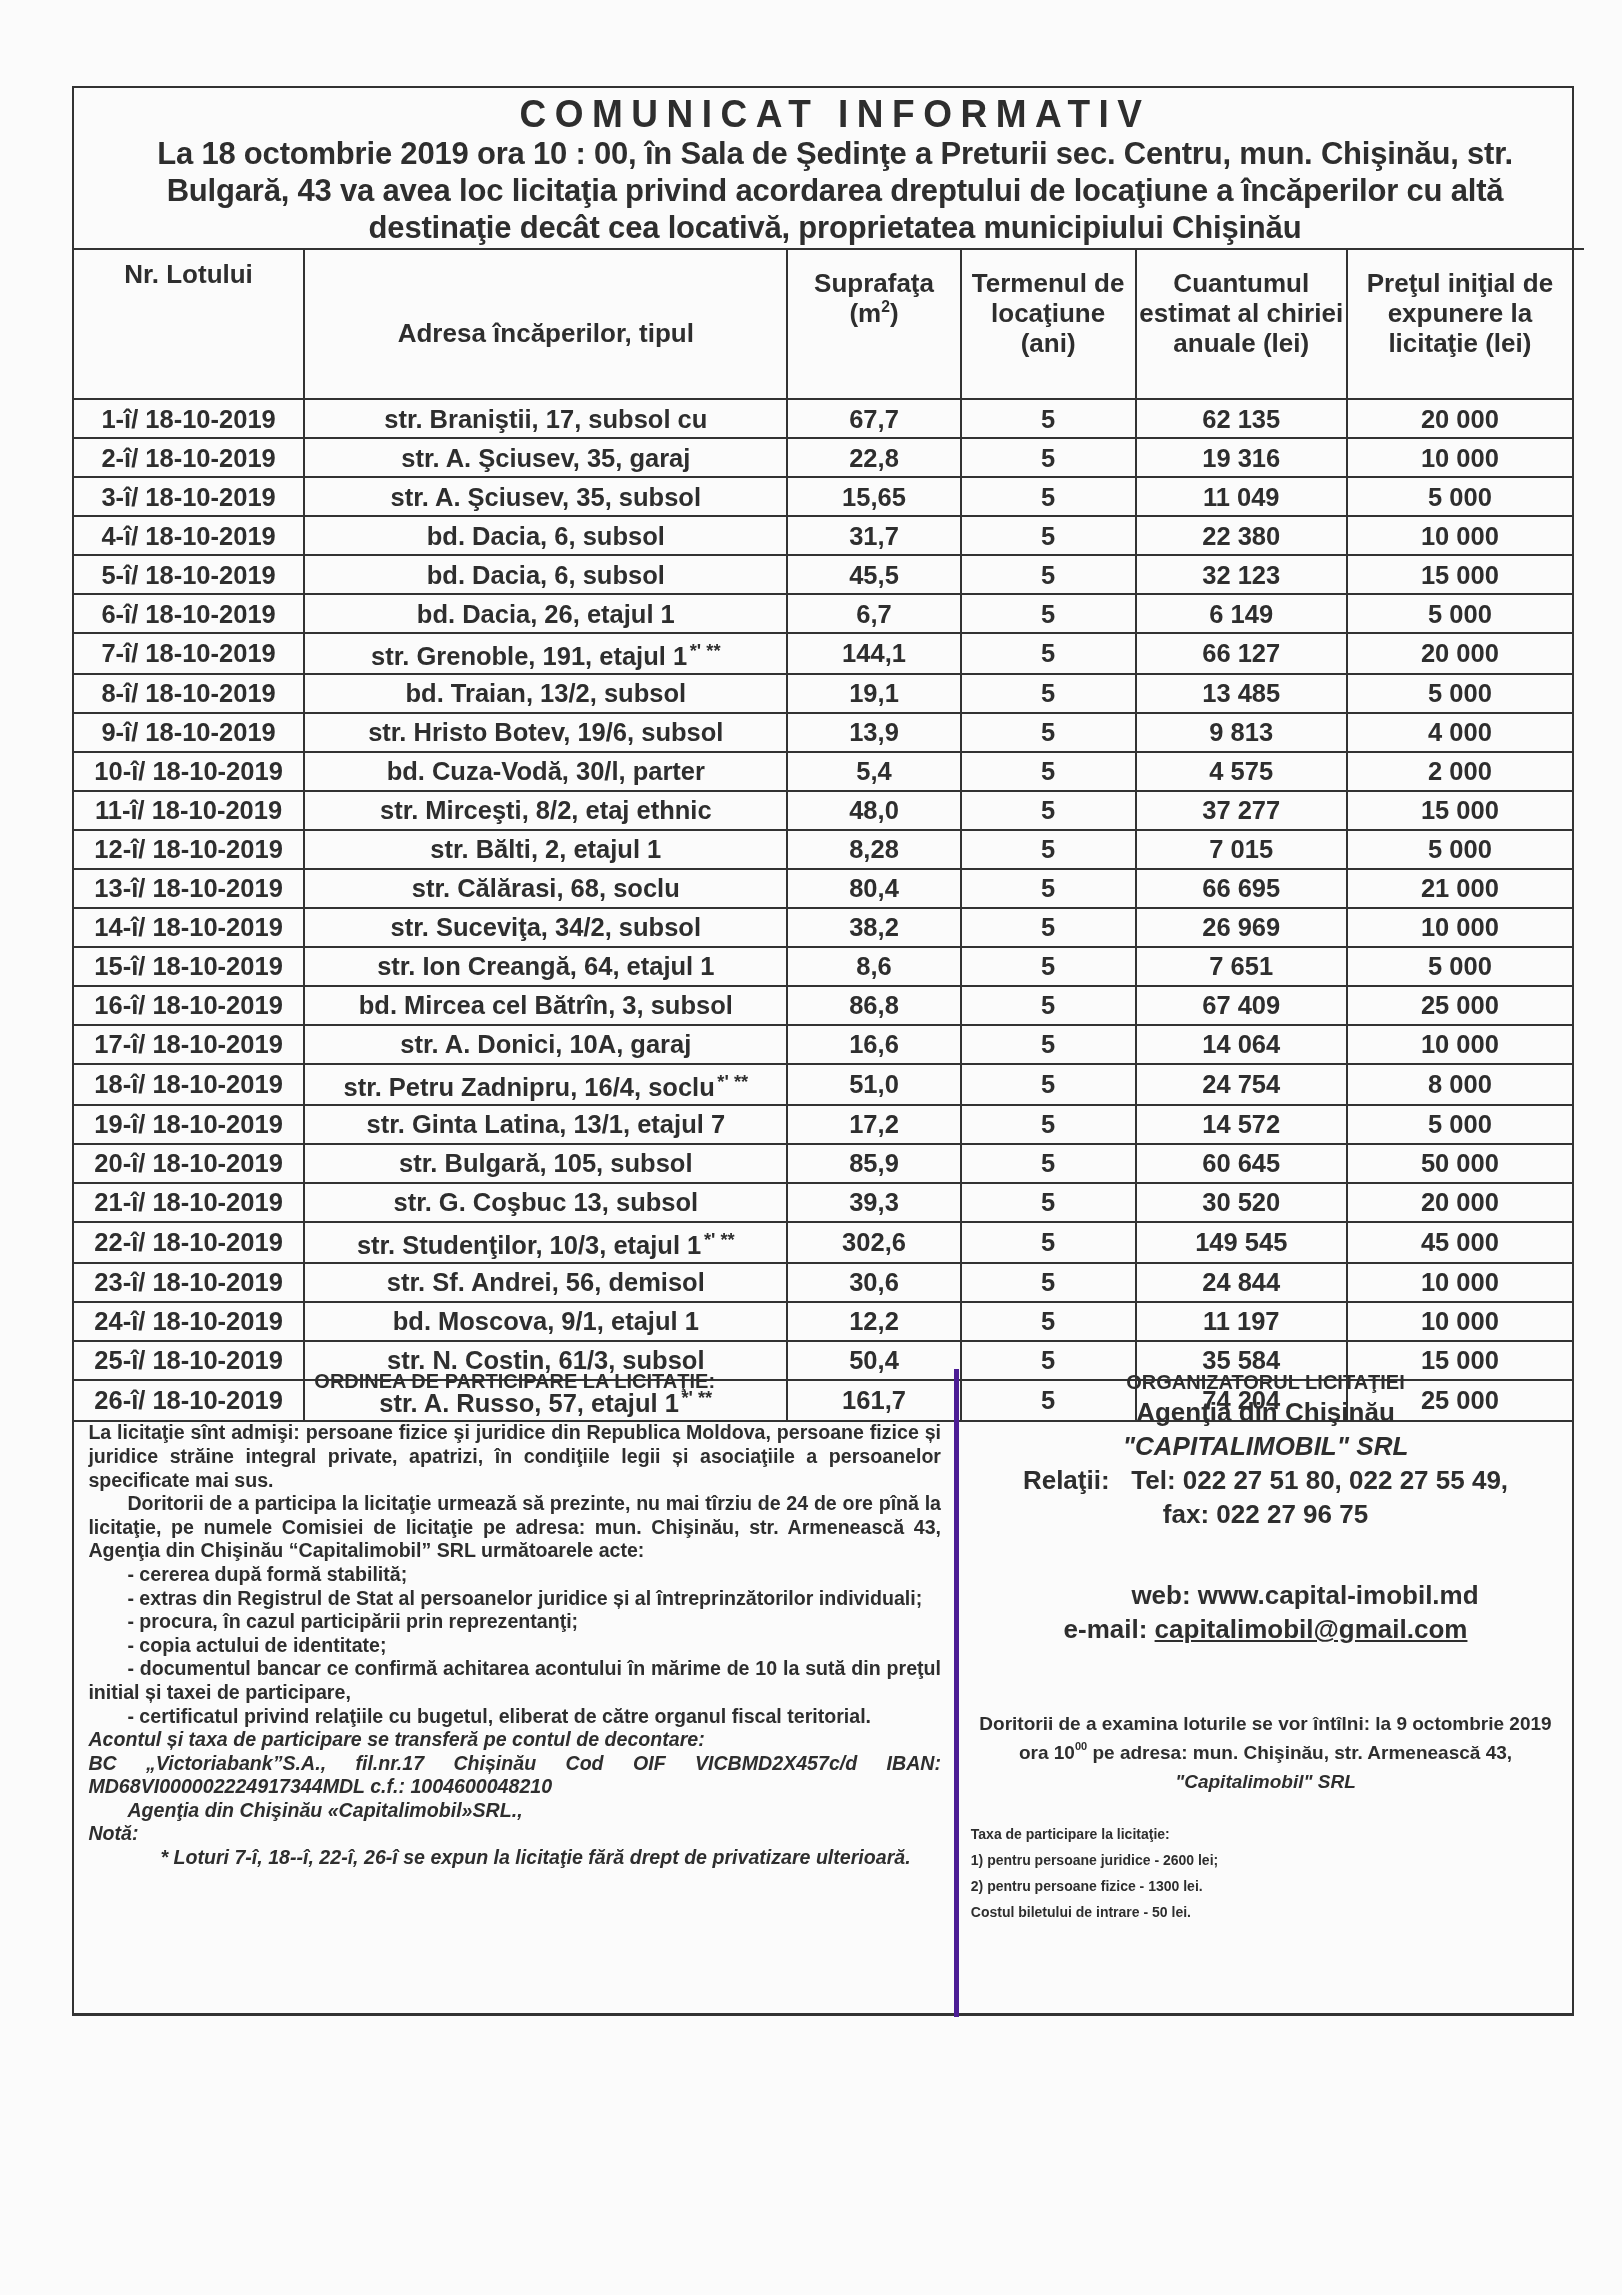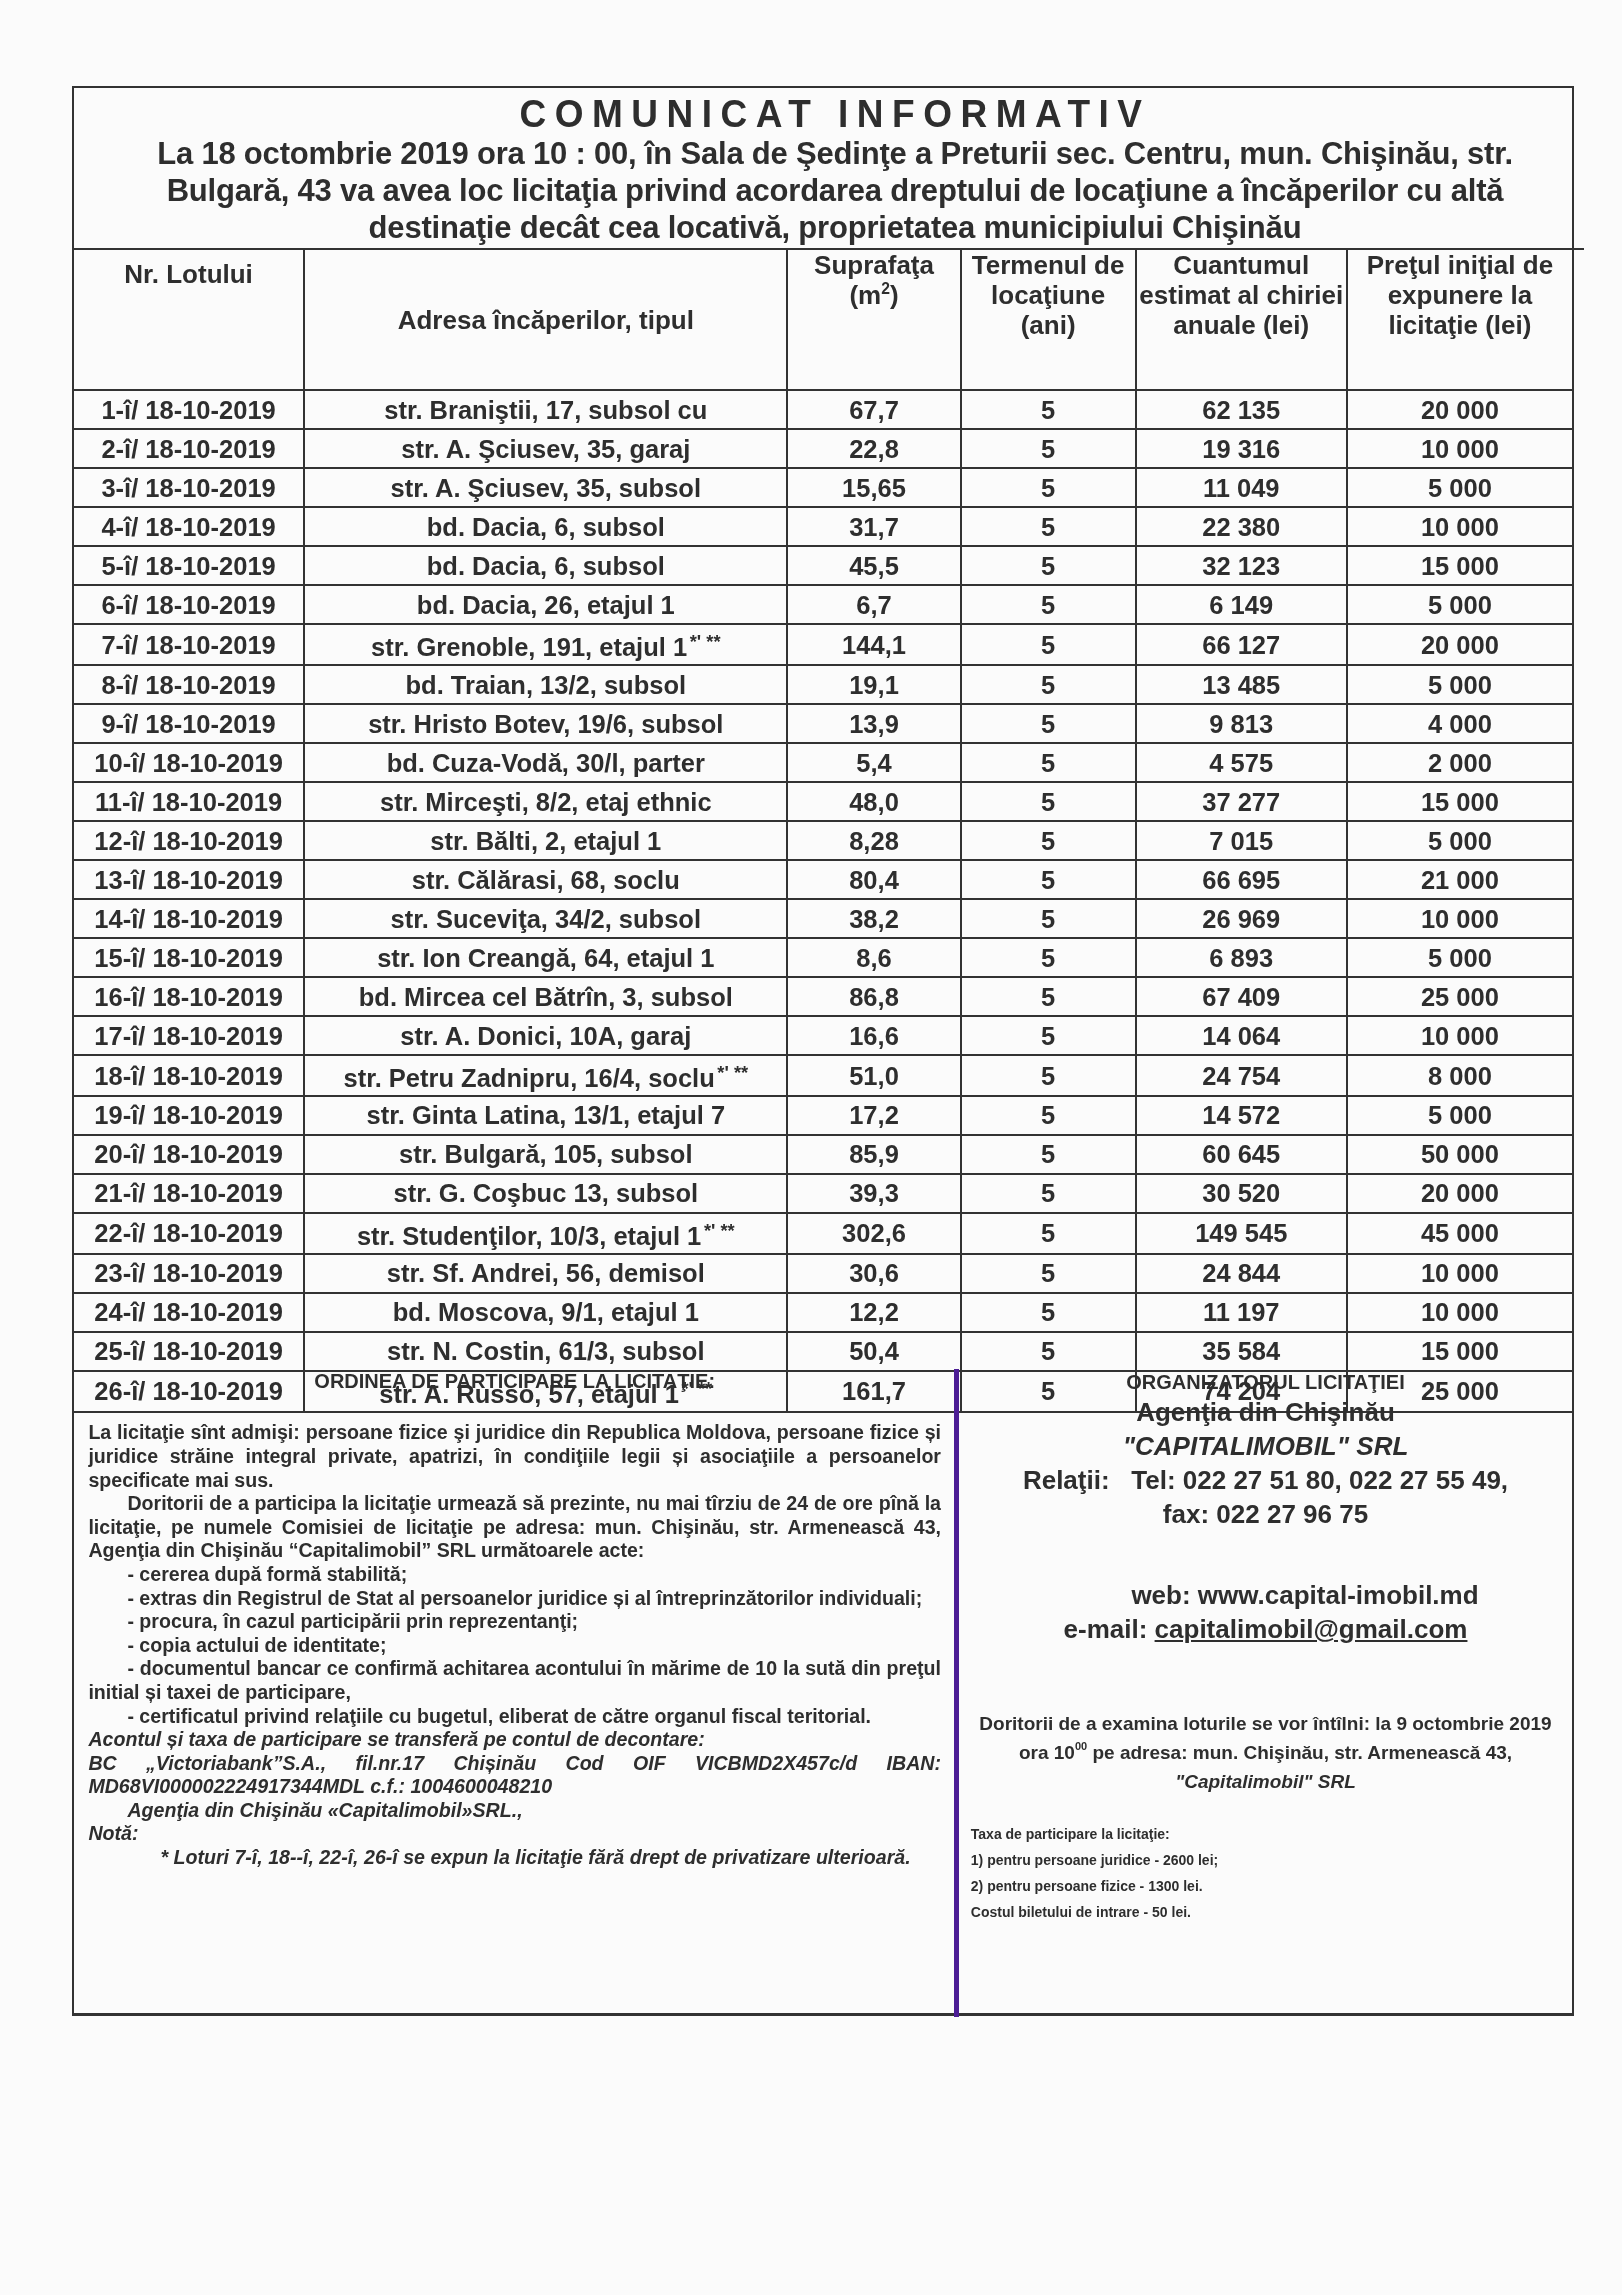--- a/index.html
+++ b/index.html
@@ -26,21 +26,21 @@
   }
   table.lots {
     position: absolute; left: 0; top: 160px; width: 1498px; border-collapse: collapse;
     table-layout: fixed;
   }
   table.lots th, table.lots td {
     border: 2px solid #333; text-align: center; font-weight: bold; padding: 0;
   }
   table.lots th {
     font-size: 26px; line-height: 30px; vertical-align: top; height: 130px;
-    padding-top: 0;
+    padding-top: 18px;
   }
   table.lots td { font-size: 25.5px; height: 37px; line-height: 34px; white-space: nowrap; }
   table.lots tr > *:first-child { border-left: none; }
   table.lots tr > *:last-child { border-right: none; }
   .th-nr { padding-top: 9.2px !important; }
   .th-addr { vertical-align: middle !important; margin-top: 11px; }
   sup { font-size: 15.7px; line-height: 0; }
   .stars { font-size: 18.3px; vertical-align: 7.9px; margin-left: 2.6px; }
 
   .bottom {
@@ -214,21 +214,21 @@
           <td><span>38,2</span></td>
           <td><span>5</span></td>
           <td><span>26 969</span></td>
           <td><span>10 000</span></td>
         </tr>
         <tr>
           <td><span>15-î/ 18-10-2019</span></td>
           <td><span>str. Ion Creangă, 64, etajul 1</span></td>
           <td><span>8,6</span></td>
           <td><span>5</span></td>
-          <td><span>6 893</span></td>
+          <td><span>7 651</span></td>
           <td><span>5 000</span></td>
         </tr>
         <tr>
           <td><span>16-î/ 18-10-2019</span></td>
           <td><span>bd. Mircea cel Bătrîn, 3, subsol</span></td>
           <td><span>86,8</span></td>
           <td><span>5</span></td>
           <td><span>67 409</span></td>
           <td><span>25 000</span></td>
         </tr>

